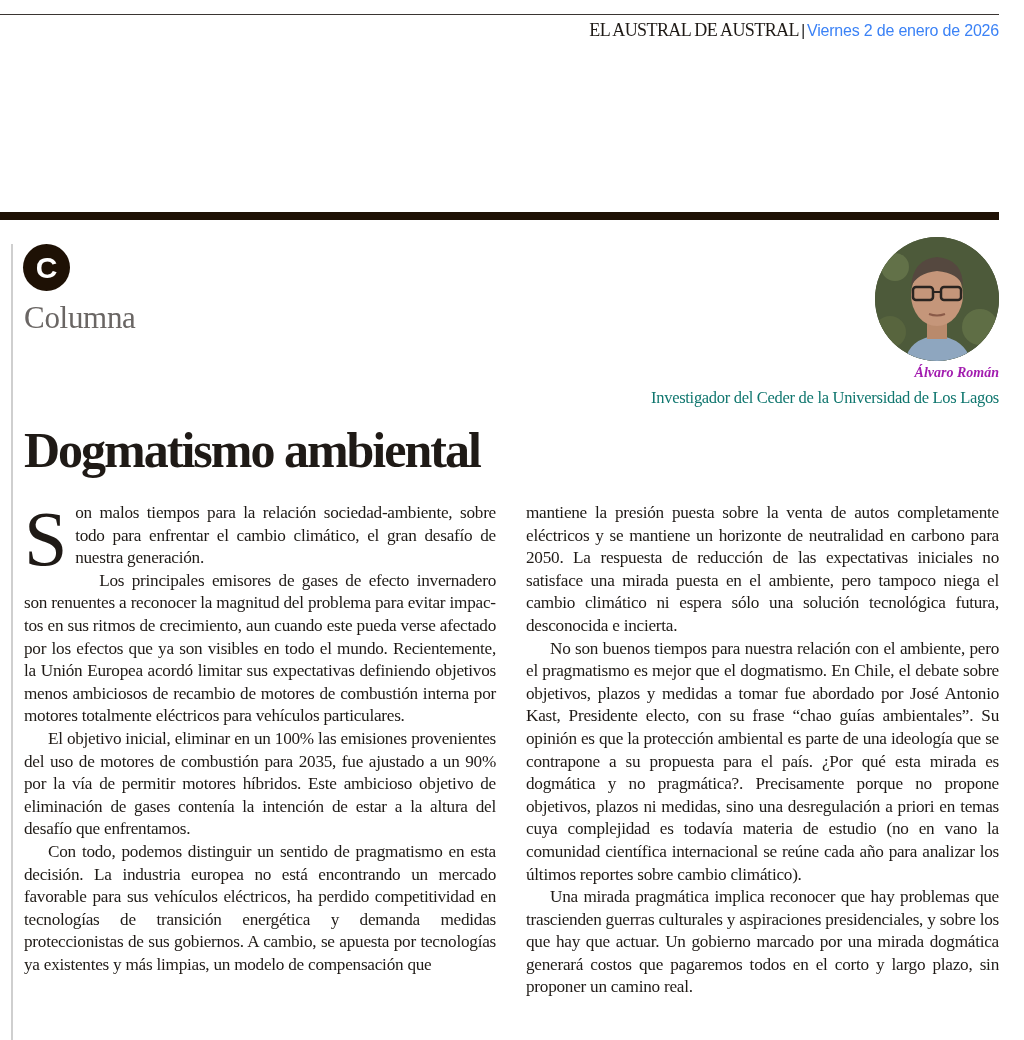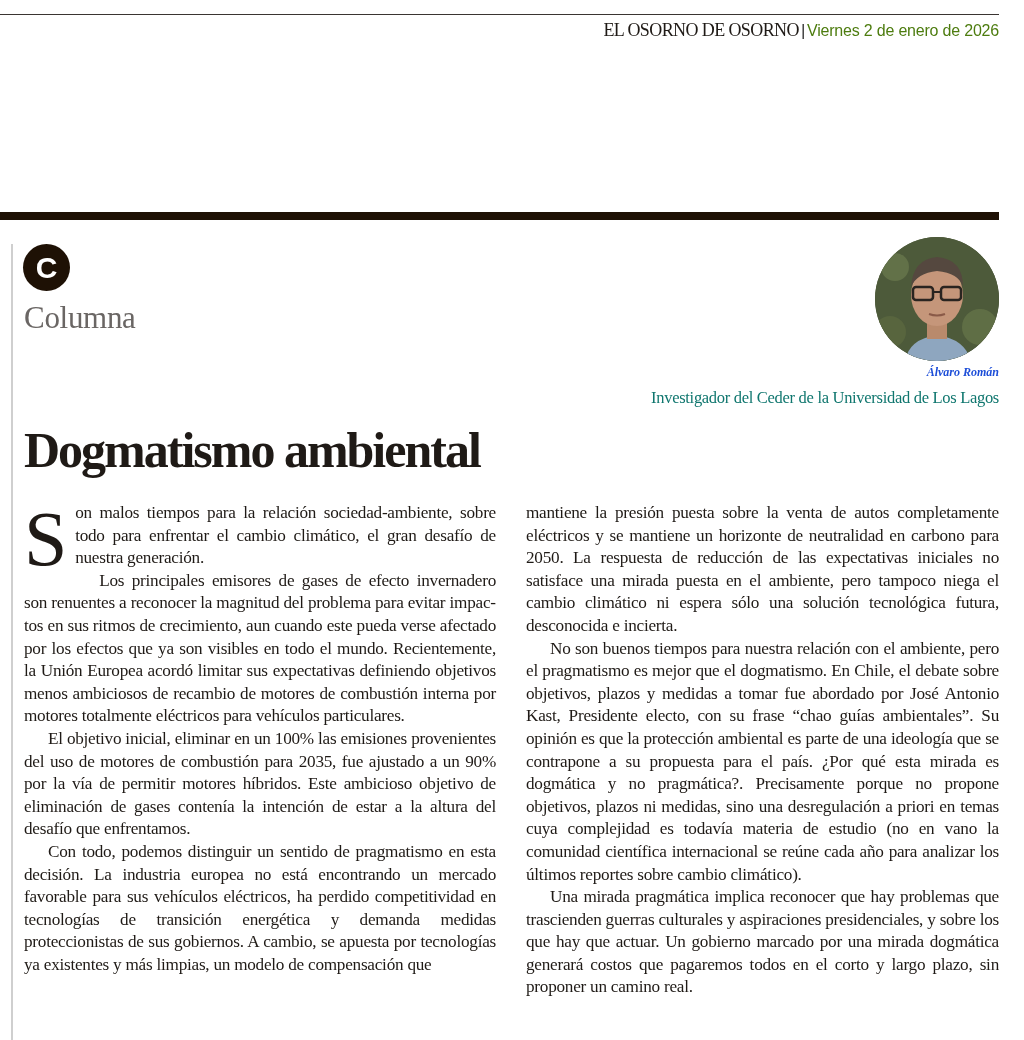--- a/index.html
+++ b/index.html
@@ -3,52 +3,52 @@
 <meta charset="utf-8">
 <style>
   * { margin: 0; padding: 0; box-sizing: border-box; }
   html, body { width: 1024px; height: 1040px; background: #ffffff; overflow: hidden; }
   body { position: relative; font-family: "DejaVu Serif", serif; color: #1f1a16; }
 
   .top-rule { position: absolute; left: 0; top: 14px; width: 999px; height: 1px; background: #3a3532; }
   .masthead { position: absolute; right: 25px; top: 20px; font-size: 17px; white-space: nowrap; color: #1f1a16; letter-spacing: -0.3px; }
   .masthead .paper { font-family: "Liberation Serif", serif; font-size: 18px; letter-spacing: -0.6px; }
   .masthead .sep { font-family: "Liberation Sans", sans-serif; margin: 0 2px; color: #333; }
-  .masthead .date { font-family: "Liberation Sans", sans-serif; font-size: 16px; color: #4d7c0f; letter-spacing: -0.2px; }
+  .masthead .date { font-family: "Liberation Sans", sans-serif; font-size: 16px; color: #3b82f6; letter-spacing: -0.2px; }
 
   .thick-rule { position: absolute; left: 0; top: 212px; width: 999px; height: 8px; background: #1e1105; }
 
   .left-border { position: absolute; left: 11px; top: 244px; width: 2px; height: 800px; background: #cfcfcf; }
 
   .section-badge { position: absolute; left: 23px; top: 244px; width: 47px; height: 47px; border-radius: 50%; background: #1e1105; color: #fff; font-family: "Liberation Sans", sans-serif; font-weight: bold; font-size: 30px; line-height: 47px; text-align: center; }
   .section-label { position: absolute; left: 24px; top: 300px; font-family: "Liberation Serif", serif; font-size: 31px; color: #6a6664; letter-spacing: -0.3px; text-align: center; }
 
   .author-photo { position: absolute; left: 875px; top: 237px; width: 124px; height: 124px; border-radius: 50%; overflow: hidden; background: radial-gradient(circle at 30% 30%, #6f7c58 0%, #4a5637 40%, #2f3a24 100%); }
   .author-photo svg { width: 100%; height: 100%; display: block; }
 
-  .author-name { position: absolute; right: 25px; top: 365px; font-family: "Liberation Serif", serif; font-style: italic; font-weight: bold; font-size: 12px; color: #1d4ed8; margin-left: 33px; }
+  .author-name { position: absolute; right: 25px; top: 365px; font-family: "Liberation Serif", serif; font-style: italic; font-weight: bold; font-size: 14px; color: #a21caf; margin-left: 33px; }
   .author-role { position: absolute; right: 25px; top: 388px; font-family: "Liberation Serif", serif; font-size: 16.5px; color: #0f766e; letter-spacing: -0.3px; }
 
   .headline { position: absolute; left: 24px; top: 420px; font-family: "Liberation Serif", serif; font-size: 50px; font-weight: bold; letter-spacing: -2px; color: #1f1a16; line-height: 60px; }
 
   .col { position: absolute; top: 502px; font-family: "Liberation Serif", serif; font-size: 17.2px; line-height: 22.6px; color: #1f1a16; text-align: justify; letter-spacing: -0.25px; hyphens: manual; }
   .col-left { left: 24px; width: 472px; }
   .col-right { left: 526px; width: 473px; }
   .col p { text-indent: 24px; }
   .col p.first { text-indent: 0; }
   .col p.cont { text-indent: 0; }
   .dropcap { float: left; font-family: "Liberation Serif", serif; font-size: 78px; line-height: 62px; margin: 2px 8px 0 0; padding-top: 4px; color: #1f1a16; }
 </style>
 </head>
 <body>
 
 <div class="top-rule"></div>
 
 <div class="masthead">
-  <span class="paper">EL OSORNO DE OSORNO</span><span class="sep">|</span><span class="date">Viernes 2 de enero de 2026</span>
+  <span class="paper">EL AUSTRAL DE AUSTRAL</span><span class="sep">|</span><span class="date">Viernes 2 de enero de 2026</span>
 </div>
 
 <div class="thick-rule"></div>
 
 <div class="left-border"></div>
 
 <div class="section-badge">C</div>
 <div class="section-label">Columna</div>
 
 <div class="author-photo">

